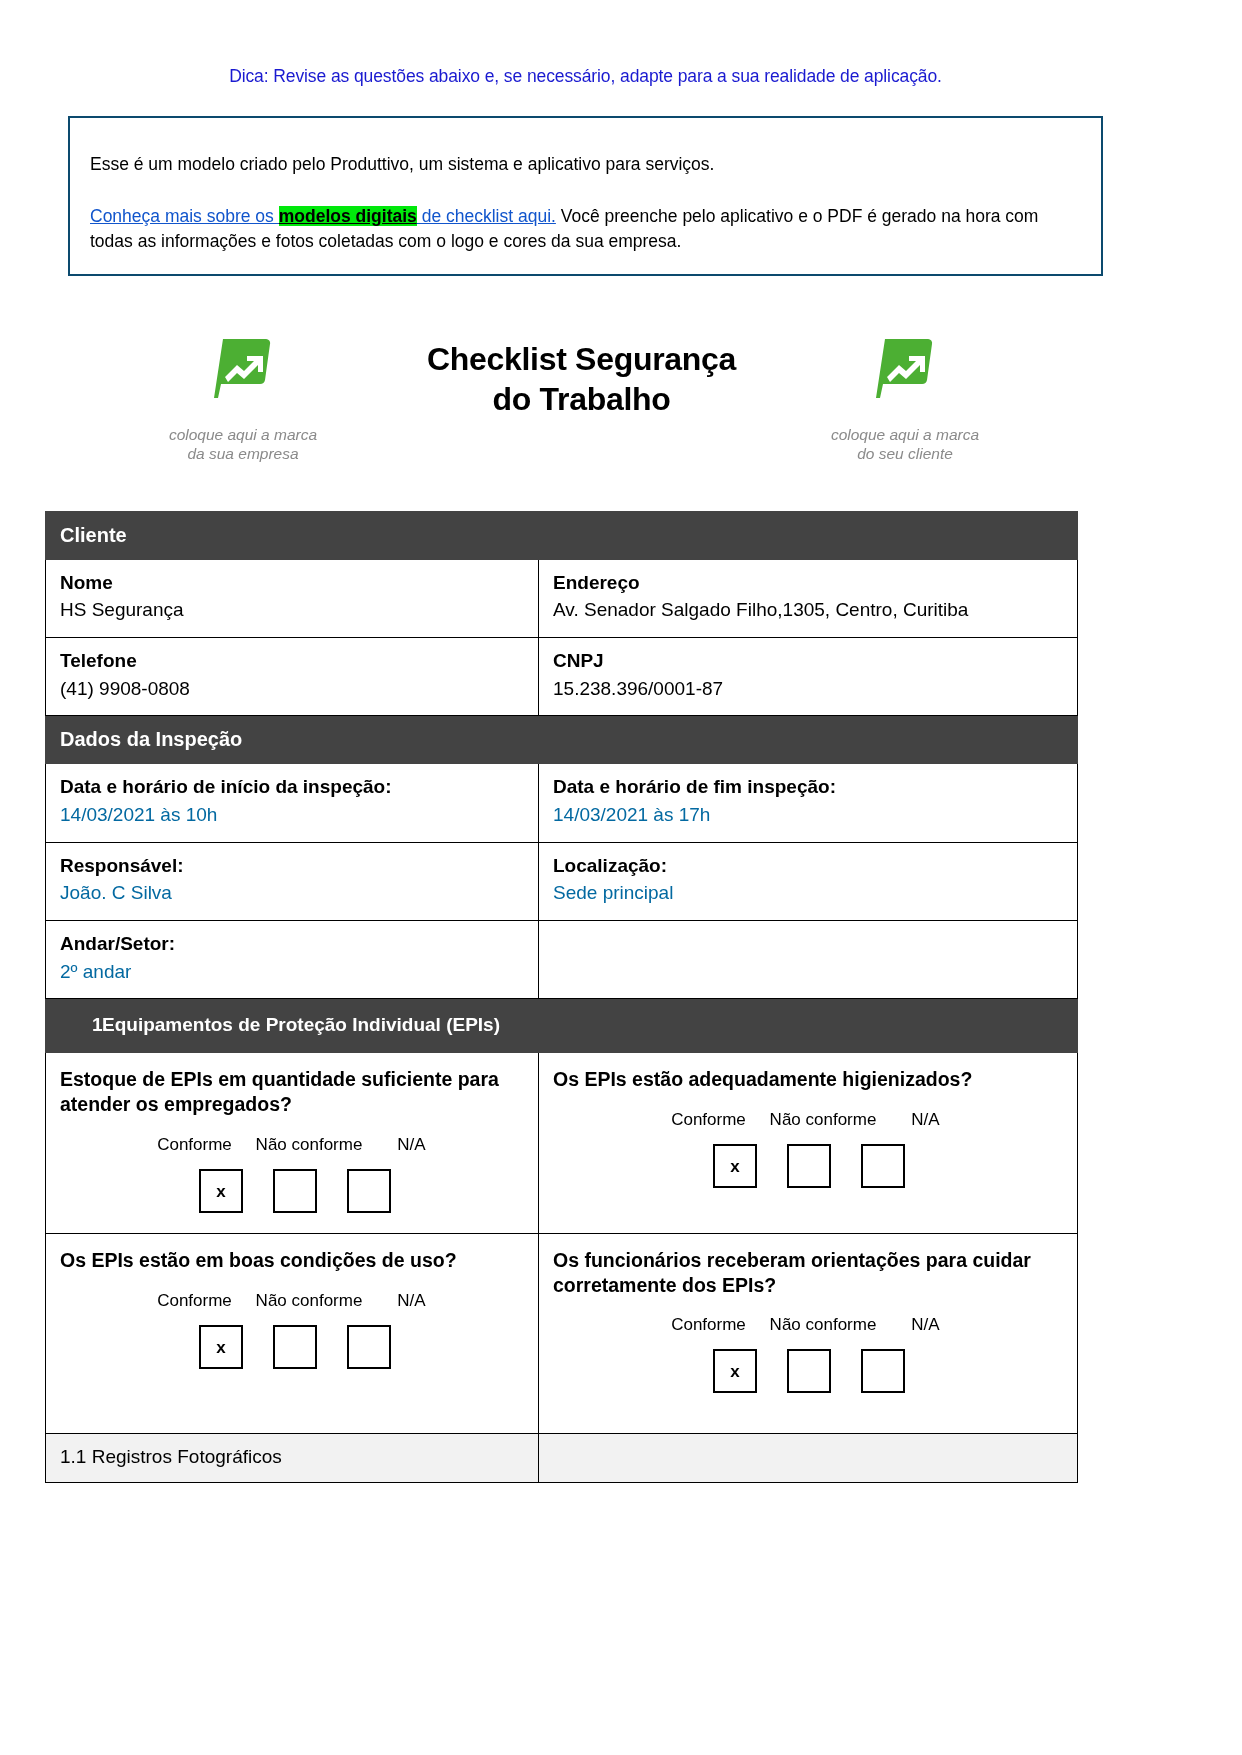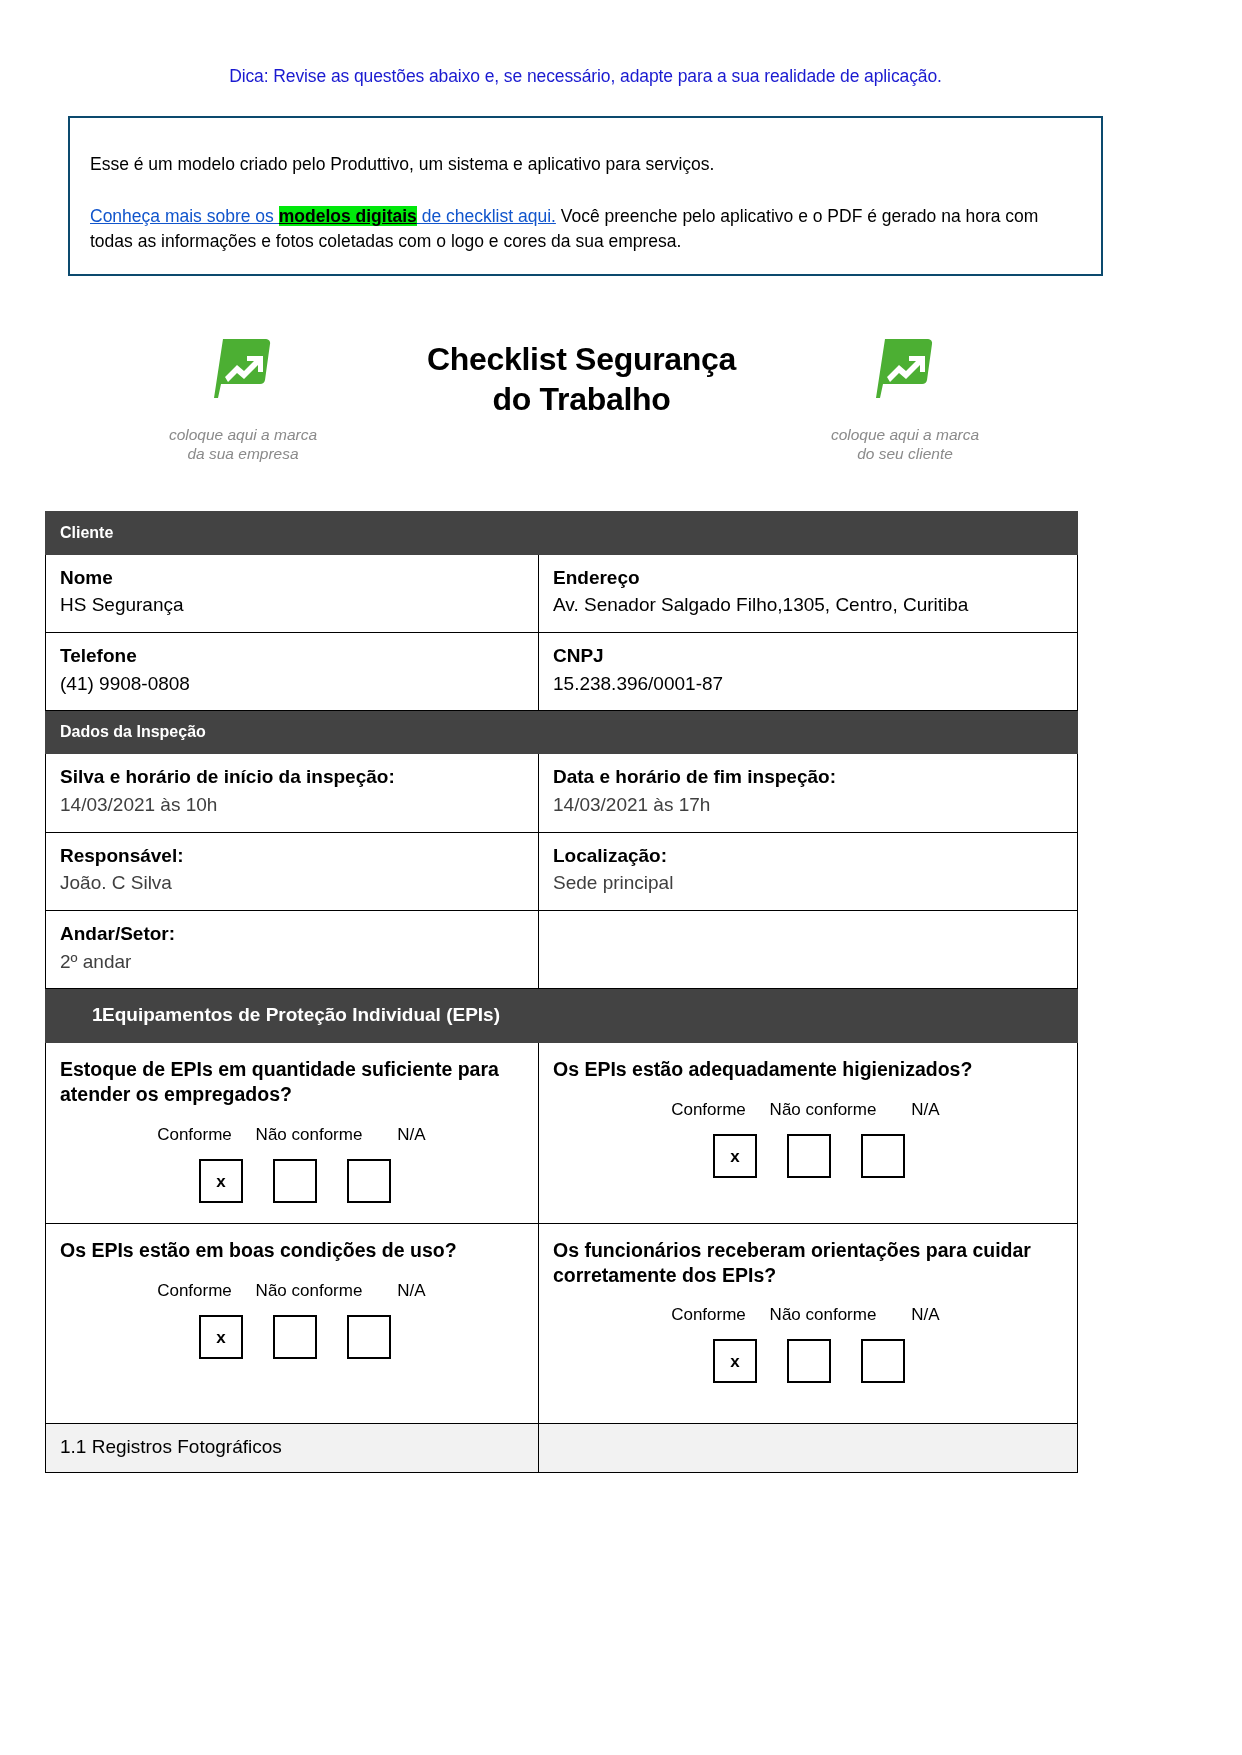--- a/index.html
+++ b/index.html
@@ -107,21 +107,21 @@
     table-layout: fixed;
   }
   .tbl td {
     border: 1.5px solid #000000;
     vertical-align: top;
     padding: 0;
   }
   .band {
     background: #434343;
     color: #ffffff;
-    font-size: 16px;
+    font-size: 20px;
     font-weight: bold;
     padding: 12px 0 12px 14px !important;
     border-color: #434343 !important;
   }
   .band.section {
     font-size: 19px;
     padding: 13px 0 14px 14px !important;
     line-height: 1.33;
   }
   .band.section .num {
@@ -143,21 +143,21 @@
     font-size: 19px;
     font-weight: bold;
     line-height: 1.3;
   }
   .cell .val {
     font-size: 19px;
     font-weight: 400;
     line-height: 1.3;
     margin-top: 3px;
   }
-  .cell .val.gray { color: #404040; }
+  .cell .val.gray { color: #0369a1; }
 
   
   .qcell {
     padding: 14px 14px 20px 14px !important;
     height: 175px;
     box-sizing: border-box;
   }
   .qtext {
     font-size: 19.5px;
     font-weight: bold;
@@ -288,21 +288,21 @@
           <div class="val">15.238.396/0001-87</div>
         </td>
       </tr>
 
       <tr>
         <td class="band" colspan="2">Dados da Inspeção</td>
       </tr>
 
       <tr>
         <td class="cell">
-          <div class="lbl">Silva e horário de início da inspeção:</div>
+          <div class="lbl">Data e horário de início da inspeção:</div>
           <div class="val gray">14/03/2021 às 10h</div>
         </td>
         <td class="cell">
           <div class="lbl">Data e horário de fim inspeção:</div>
           <div class="val gray">14/03/2021 às 17h</div>
         </td>
       </tr>
 
       <tr>
         <td class="cell">

